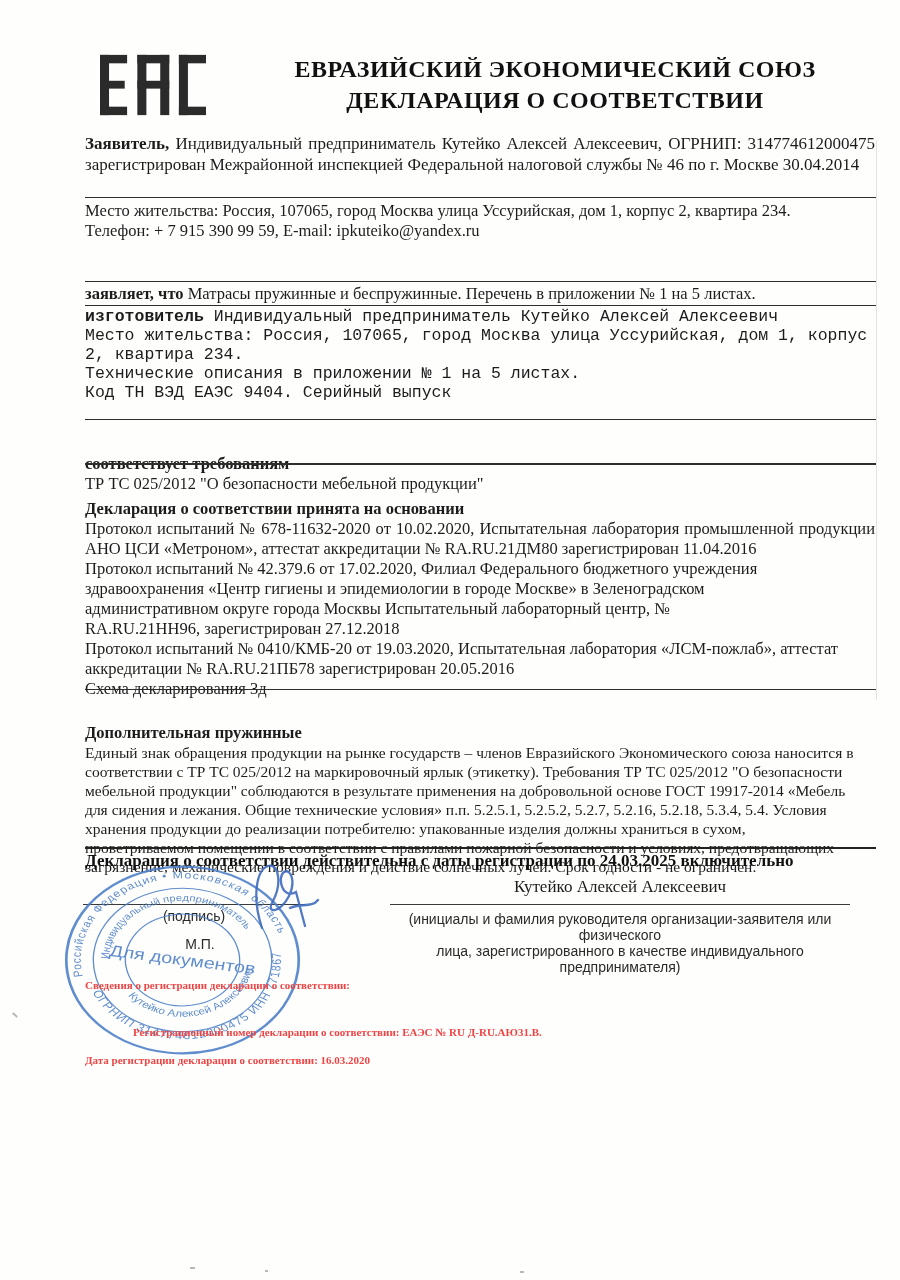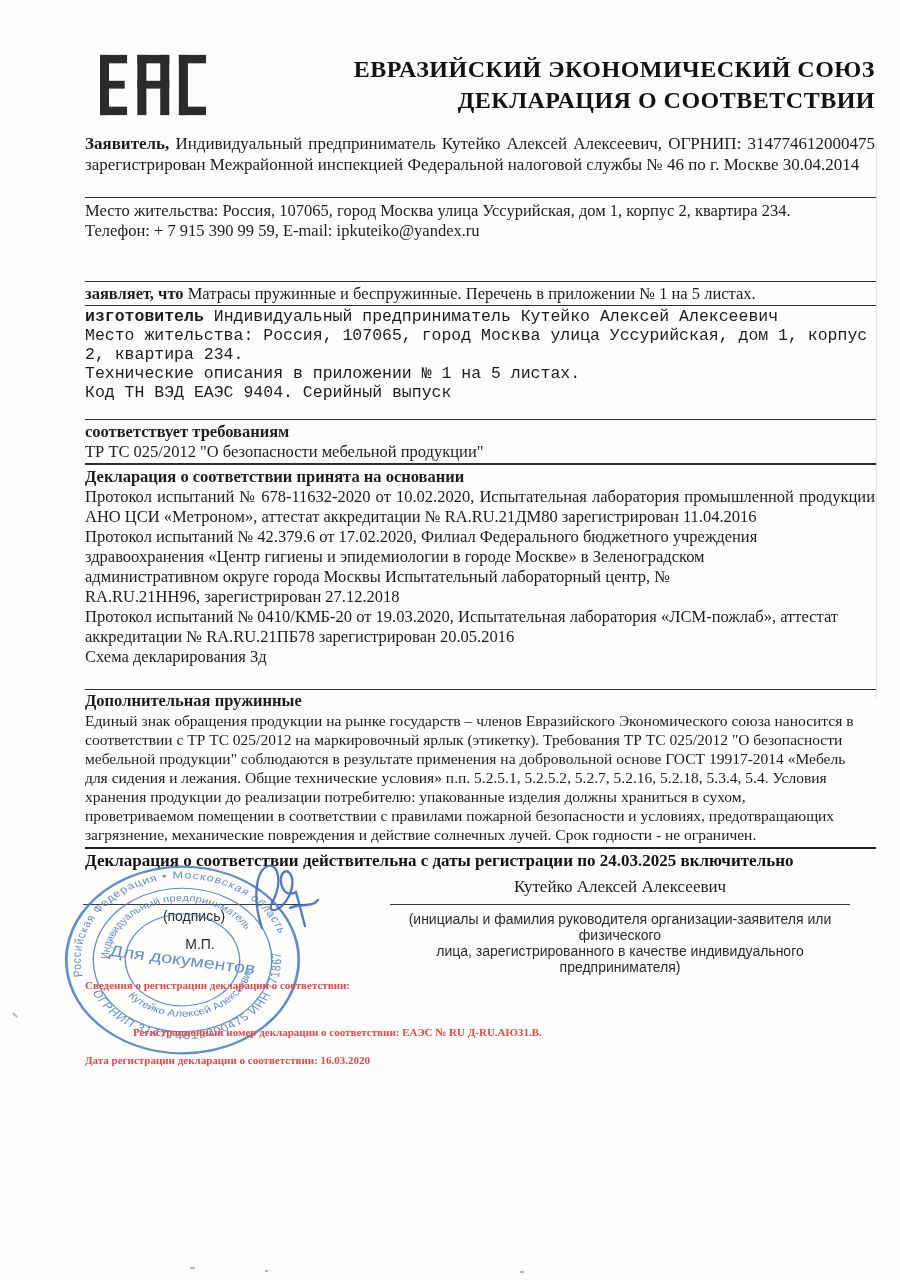--- a/index.html
+++ b/index.html
@@ -6,27 +6,27 @@
   body{background:#e8e8e8;}
   .page{
     position:relative;width:900px;height:1280px;margin:0 auto;
     background:#fefefd;overflow:hidden;
     font-family:"Liberation Serif","DejaVu Serif",serif;
     color:#1c1c1c;
   }
   .abs{position:absolute;}
   
   .logo-box{left:100px;top:45px;width:106px;height:80px;}
-  .title{left:235px;top:54px;width:640px;text-align:right;
+  .title{left:235px;top:54px;width:640px;text-align:center;
     font-weight:bold;font-size:24px;line-height:31px;letter-spacing:.5px;color:#111;}
   
   .col{left:85px;width:790px;}
   .body-txt{font-size:16.5px;line-height:20px;}
   .just{text-align:justify;}
-  b,.b{font-weight:bold;}
+  b,.b{font-weight:bold;margin-top:32px;}
   .rule{left:85px;width:791px;border-top:1.4px solid #2e2e2e;height:0;}
   .rule2{border-top-width:2.2px;}
   .rule3{border-top-width:2.8px;border-top-color:#222;}
   .mfr{line-height:19px;}
   .basis{line-height:20px;}
   .basis .item{margin:0;}
   .item-narrow{width:680px;}
   .addl-body{font-size:15.5px;line-height:19px;width:770px;}
   .validity{font-weight:bold;font-size:17px;color:#111;}
   .sig-line{border-top:1.8px solid #3a3a3a;height:0;}

